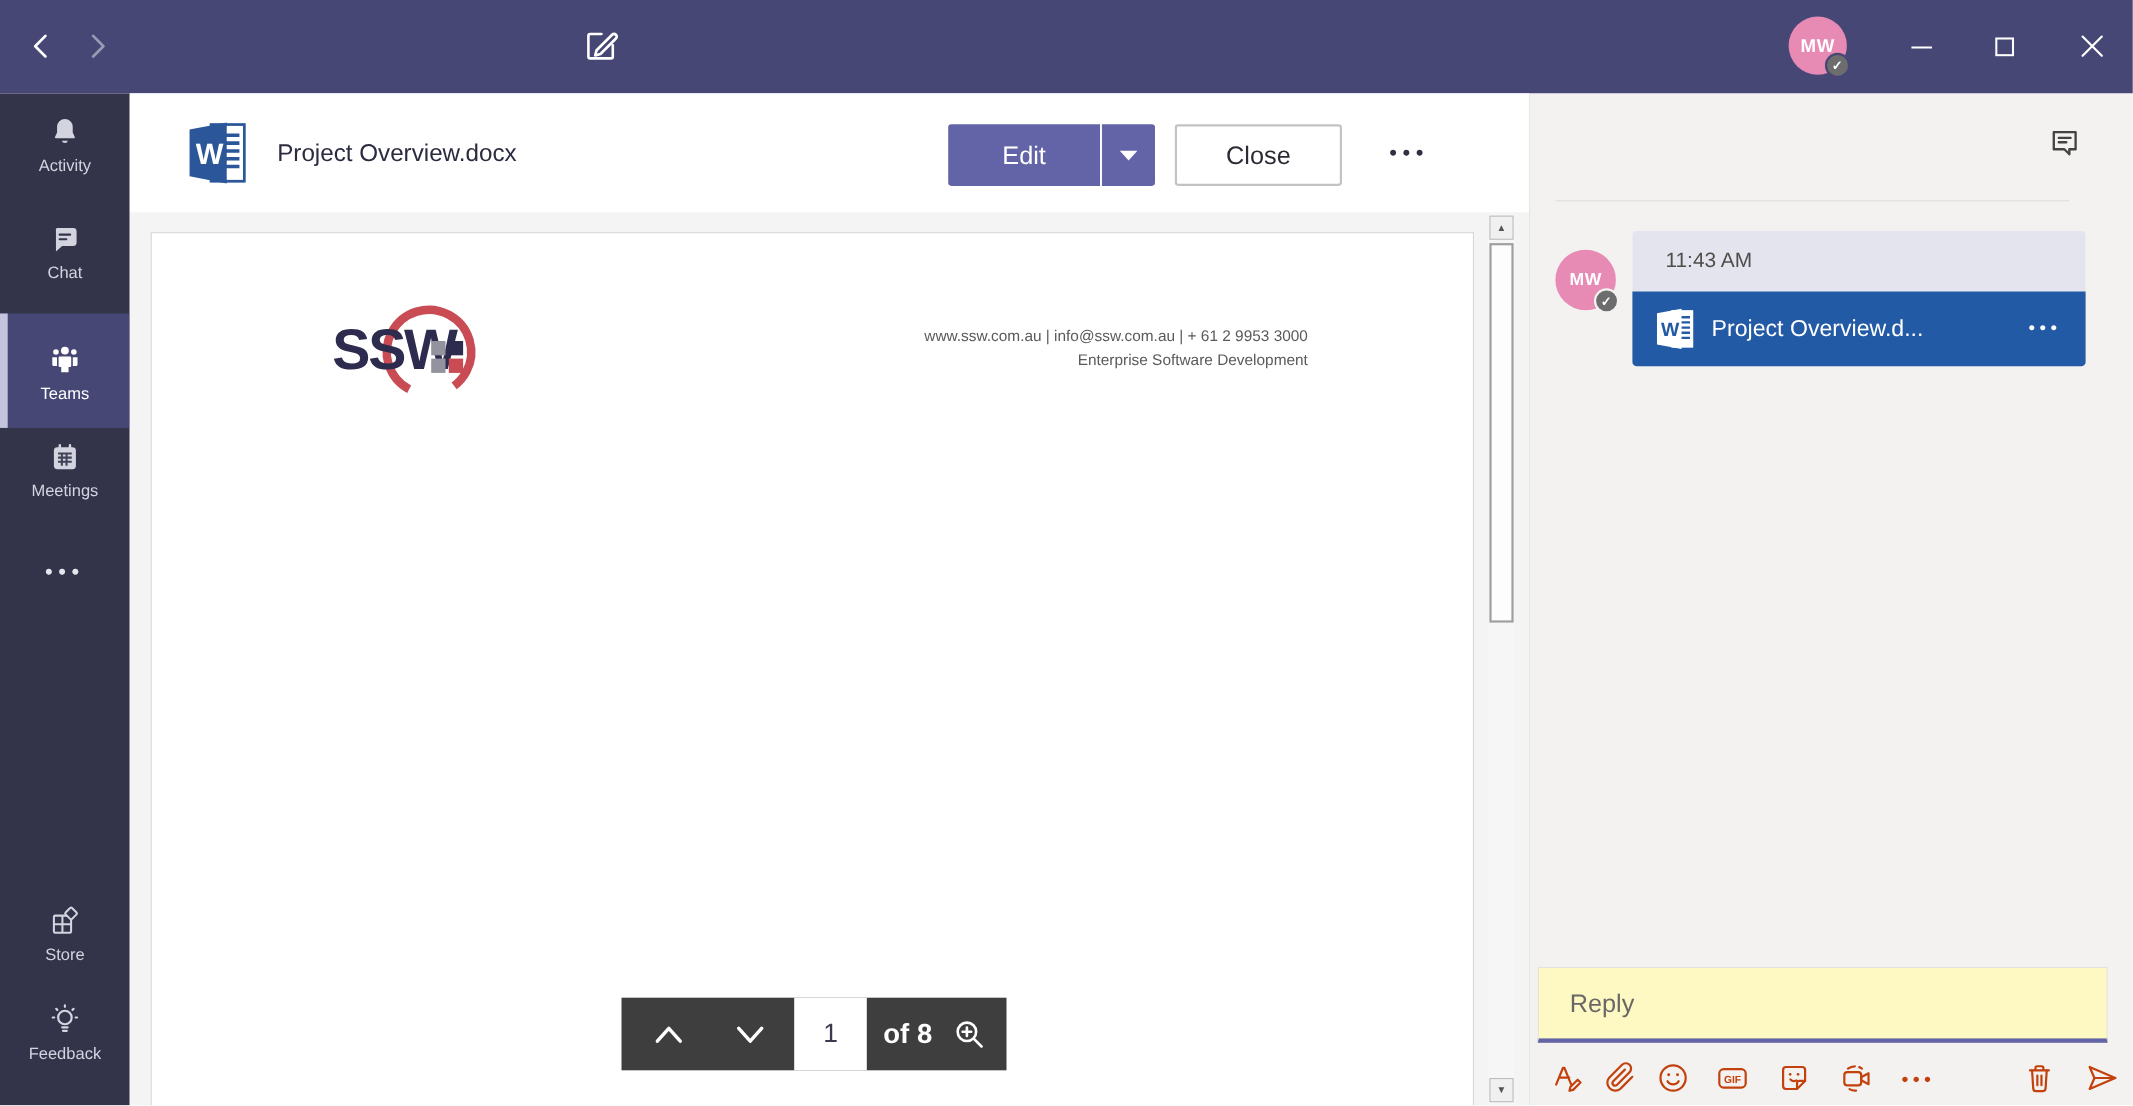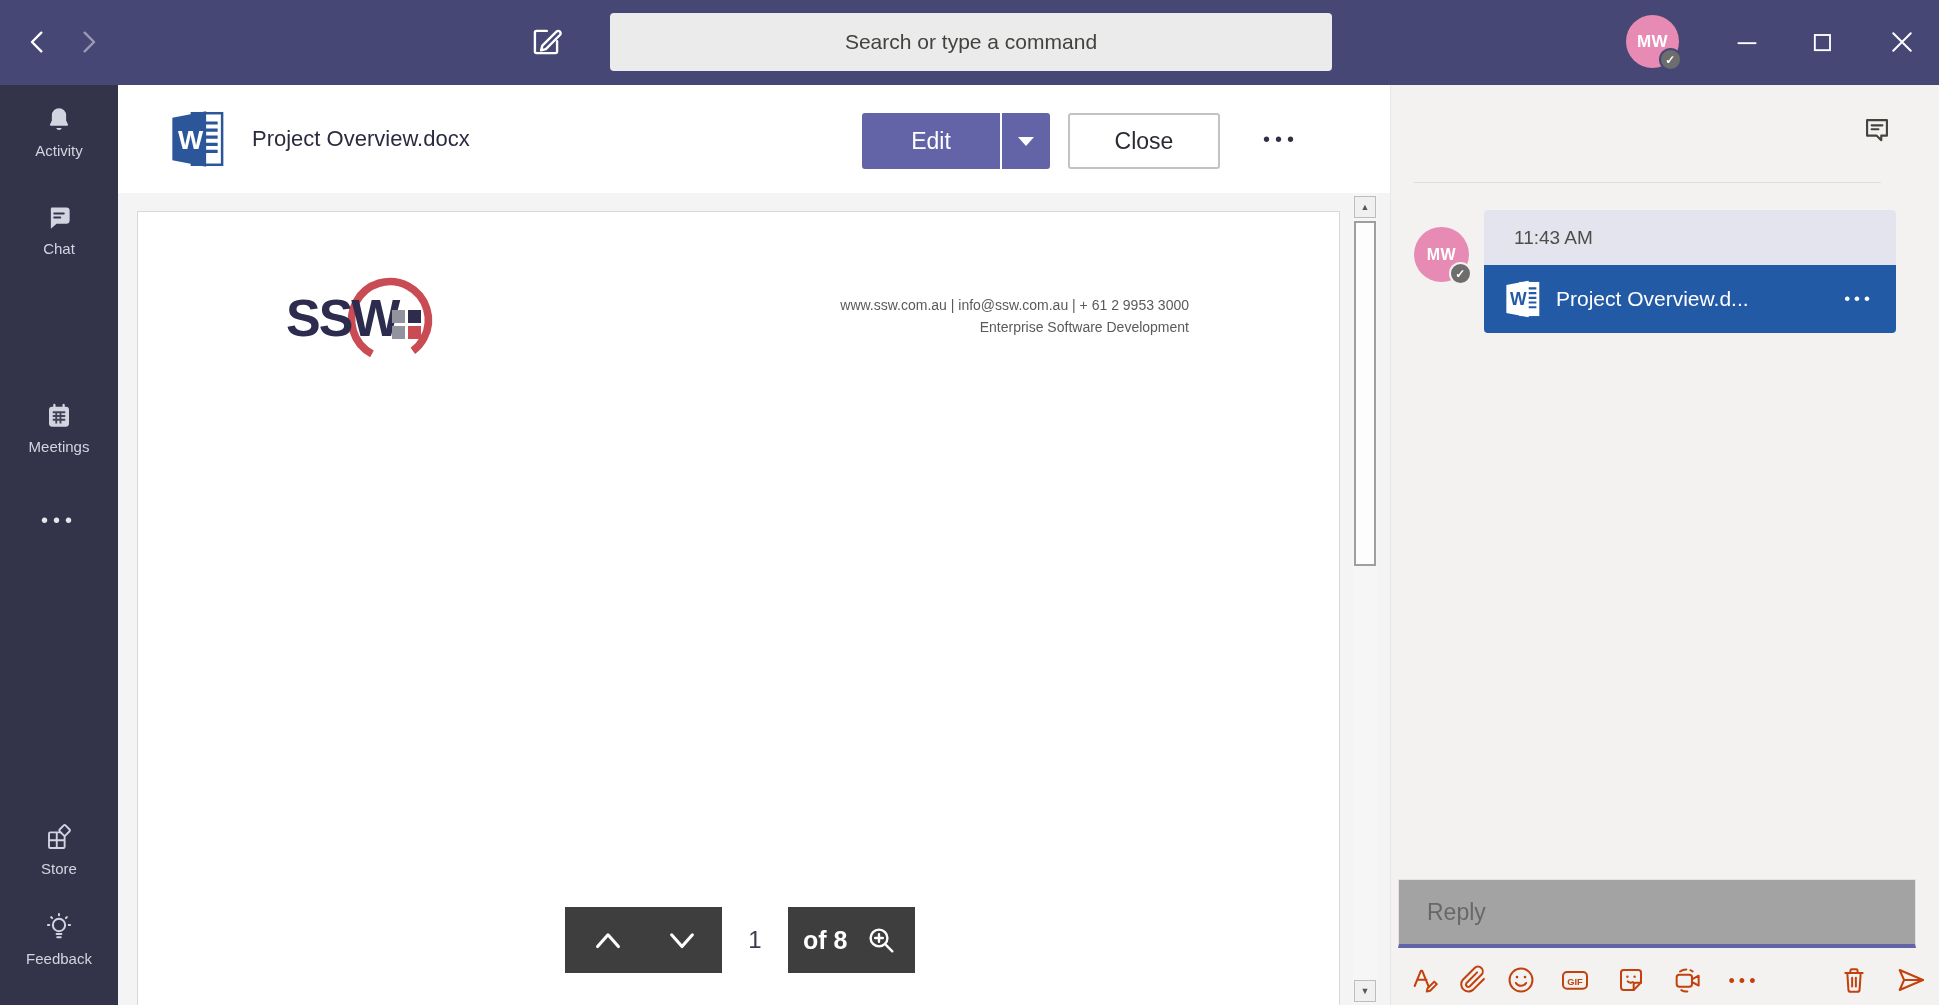--- a/index.html
+++ b/index.html
@@ -84,21 +84,21 @@
     font-size:20px; letter-spacing:5px; color:#2f2f45; cursor:pointer;
   }
   .viewer { position:absolute; left:0; top:108px; width:1272px; height:812px; background:#f4f4f4; }
   .page {
     position:absolute; left:19px; top:18px; width:1203px; height:795px; background:#ffffff;
     border:1px solid #d8d8d8; border-bottom:none;
   }
   
   .logo { position:absolute; left:148px; top:66px; width:160px; height:90px; }
   .logo-text {
-    position:absolute; left:0; top:10px; font-size:52px; font-weight:800; color:#2d2c4e; letter-spacing:-2px;
+    position:absolute; left:16px; top:10px; font-size:52px; font-weight:800; color:#2d2c4e; letter-spacing:-2px;
   }
   .logo-arc { position:absolute; left:56px; top:-6px; }
   .logo-grid {
     position:absolute; left:106px; top:32px; width:29px; height:29px;
     display:grid; grid-template-columns:13px 13px; grid-template-rows:13px 13px; gap:3px;
   }
   .sq-gray1 { background:#93939f; } .sq-navy { background:#2d2c4e; }
   .sq-gray2 { background:#93939f; } .sq-red  { background:#c94b53; }
   .contact {
     position:absolute; top:82px; right:150px; text-align:right;
@@ -141,21 +141,21 @@
     line-height:55px; padding-left:30px; font-size:19px; color:#4f4d4a;
   }
   .file-card {
     height:68px; background:#235aa5; border-radius:0 0 4px 4px;
     display:flex; align-items:center; cursor:pointer;
   }
   .file-card .word-icon-sm { margin-left:20px; }
   .file-name { margin-left:12px; color:#ffffff; font-size:21px; white-space:nowrap; }
   .card-more { margin-left:auto; margin-right:22px; color:#ffffff; font-size:17px; letter-spacing:4px; cursor:pointer; }
   .reply-box {
-    position:absolute; left:7px; top:794px; width:518px; height:69px; background:#a3a3a3;
+    position:absolute; left:7px; top:794px; width:518px; height:69px; background:#fef9c3;
     border:1px solid #e3e2e1; border-bottom:4px solid #6264a7;
   }
   .reply-box input {
     width:100%; height:100%; border:none; outline:none; background:transparent;
     padding-left:28px; font-size:23px; color:#333; font-family:inherit;
   }
   .reply-box input::placeholder { color:#6a6867; opacity:1; }
   .ci { position:absolute; top:879px; width:34px; height:34px; color:#c2410c; cursor:pointer; text-align:center; }
   .ci-format  { left:19px; }  .ci-attach  { left:66px; }
   .ci-emoji   { left:114px; } .ci-gif     { left:168px; }
@@ -178,23 +178,20 @@
       <svg width="32" height="32" viewBox="0 0 24 24" fill="none" stroke="currentColor" stroke-width="1.8" stroke-linecap="round" stroke-linejoin="round">
           <path d="M9.5 5l7 7-7 7"></path>
         </svg>
     </span>
     <span class="tb-icon compose">
       <svg width="38" height="38" viewBox="0 0 24 24" fill="none" stroke="currentColor" stroke-width="1.5" stroke-linecap="round" stroke-linejoin="round">
         <path d="M12.5 5H6a1 1 0 0 0-1 1v12a1 1 0 0 0 1 1h12a1 1 0 0 0 1-1v-6.5"></path>
         <path d="M9.7 14.3 18.6 5.4a1.55 1.55 0 0 1 2.2 2.2l-8.9 8.9-3 .8.8-3z"></path>
       </svg>
     </span>
-    <div class="search-box">
-      <input type="text" placeholder="Search or type a command" style="">
-    </div>
     <div class="avatar-top">
       <span>MW</span>
       <span class="badge">✓</span>
     </div>
     <span class="tb-icon win-min">
       <svg width="28" height="30" viewBox="0 0 24 24" stroke="currentColor" stroke-width="1.6">
           <path d="M4 13h16"></path>
         </svg>
     </span>
     <span class="tb-icon win-max">
@@ -216,20 +213,31 @@
         <path stroke="#33344a" stroke-width="1.6" stroke-linecap="round" d="M8.2 8.3h7.6M8.2 11.6h4.8"></path>
       </svg>
       <span class="rail-label">Chat</span>
     </div>
     <div class="rail-item item-activity">
       <svg width="30" height="30" viewBox="0 0 24 24" fill="currentColor">
         <path d="M12 2.5A5.7 5.7 0 0 0 6.3 8.2v4.1L4.8 15.6a.6.6 0 0 0 .55.9h13.3a.6.6 0 0 0 .55-.9l-1.5-3.3V8.2A5.7 5.7 0 0 0 12 2.5z"></path>
         <path d="M9.8 18.4a2.3 2.3 0 0 0 4.4 0z"></path>
       </svg>
       <span class="rail-label">Activity</span>
+    </div>
+    <div class="rail-item item-teams selected">
+      <span class="rail-accent"></span>
+      <svg width="32" height="32" viewBox="0 0 24 24" fill="currentColor">
+        <circle cx="12" cy="5.8" r="2.7"></circle>
+        <circle cx="5.9" cy="6.8" r="1.9"></circle>
+        <circle cx="18.1" cy="6.8" r="1.9"></circle>
+        <path d="M8.5 9.8h7a.8.8 0 0 1 .8.8v5.6a.8.8 0 0 1-.8.8h-1v3.5h-5V17h-1a.8.8 0 0 1-.8-.8v-5.6a.8.8 0 0 1 .8-.8z"></path>
+        <path d="M3.4 10.3h3.2v6H4.5a1.1 1.1 0 0 1-1.1-1.1zM17.4 10.3h3.2a0 0 0 0 1 0 0v4.9a1.1 1.1 0 0 1-1.1 1.1h-2.1z"></path>
+      </svg>
+      <span class="rail-label">Teams</span>
     </div>
     <div class="rail-item item-meetings">
       <svg width="30" height="30" viewBox="0 0 24 24">
         <rect x="4" y="4.5" width="16" height="16" rx="2.5" fill="currentColor"></rect>
         <path stroke="#33344a" stroke-width="1.5" d="M7 9h10M7 12h10M7 15h10M9.8 9v9M13.2 9v9" opacity=".9"></path>
         <path stroke="currentColor" stroke-width="1.8" stroke-linecap="round" d="M8.3 3v3M15.7 3v3"></path>
       </svg>
       <span class="rail-label">Meetings</span>
     </div>
     <div class="rail-item item-more">

